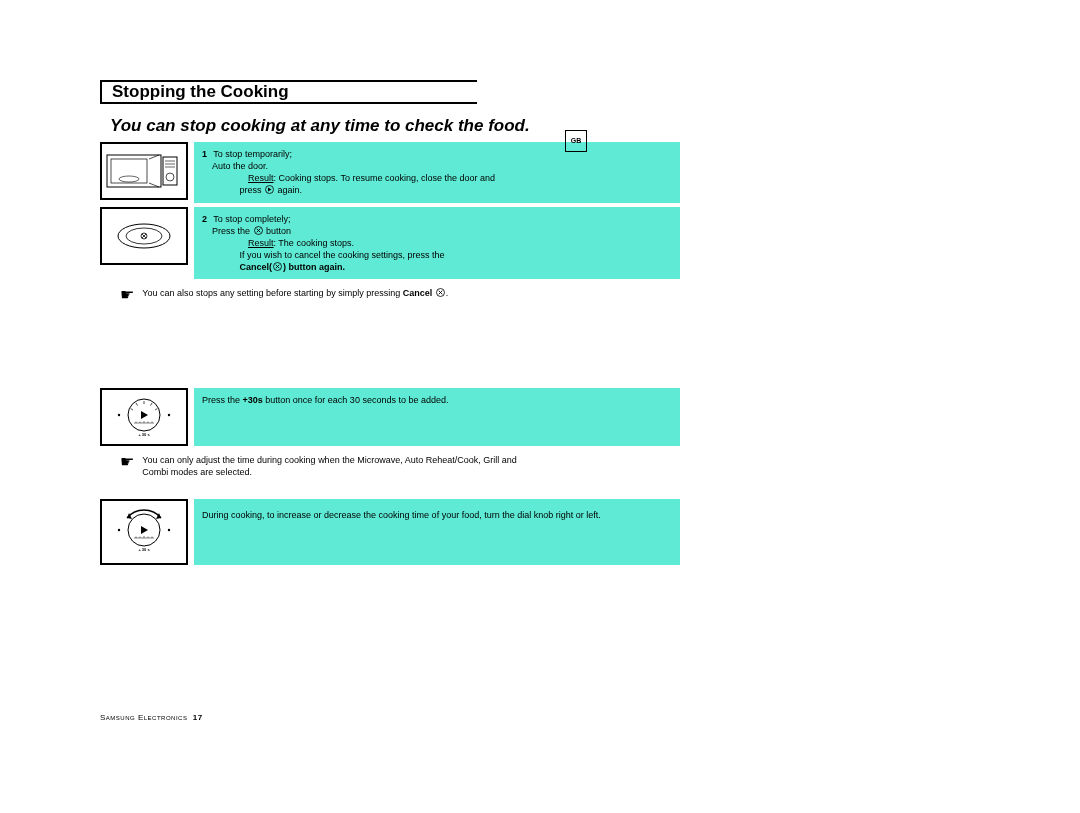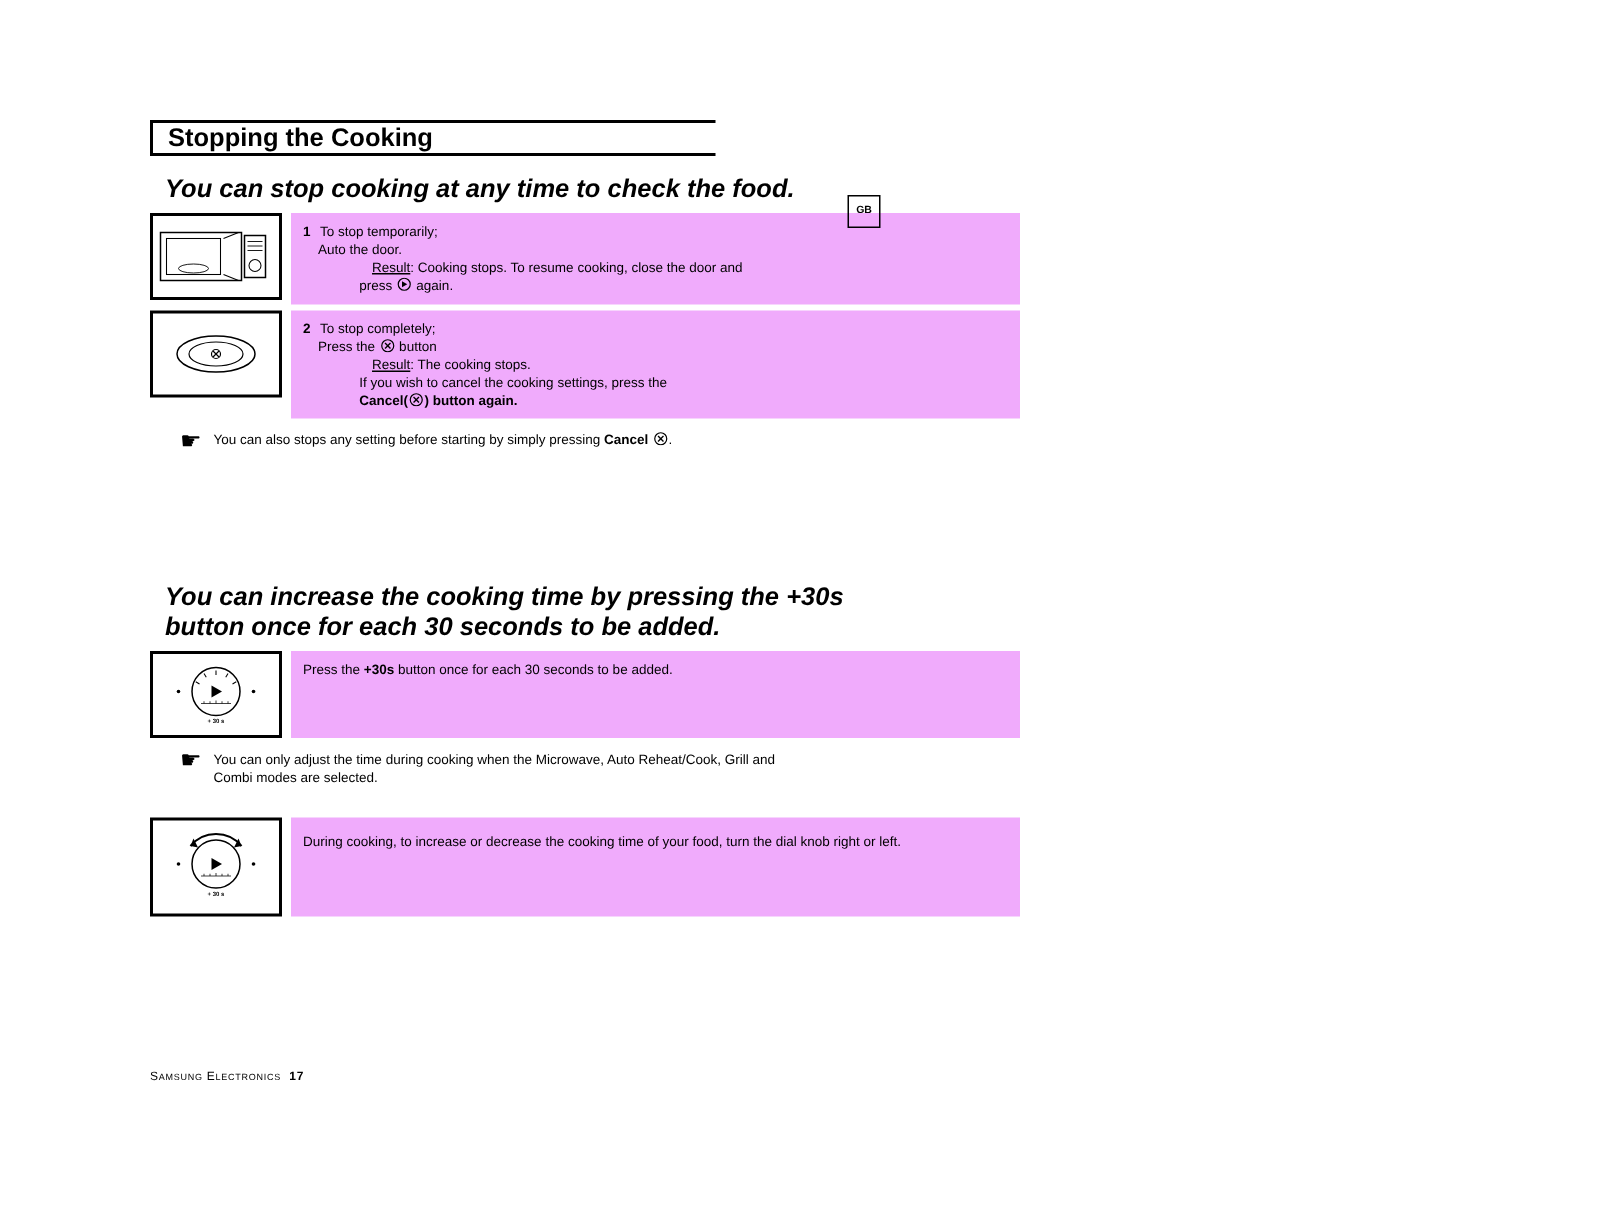--- a/index.html
+++ b/index.html
@@ -54,21 +54,21 @@
     border: 2px solid #000;
     margin-right: 6px;
     background: #fff;
     flex-shrink: 0;
     display:flex;
     align-items:center;
     justify-content:center;
   }
   .illus svg { display:block }
   .step-body {
-    background: #f0abfc;
+    background: #5eead4;
     padding: 6px 8px;
     font-size: 9px;
     line-height: 1.35;
     flex: 1;
   }
   .step-num {
     font-weight: bold;
     margin-right: 4px;
   }
   .result { text-decoration: underline; margin-left: 36px; }
@@ -174,21 +174,20 @@
       <span>You can also stops any setting before starting by simply pressing </span><span class="bold">Cancel</span>
       <svg width="11" height="9" viewBox="0 0 11 9" style="vertical-align:-1px">
           <circle cx="5.5" cy="4.5" r="4" fill="none" stroke="#000" stroke-width="0.8"></circle>
           <line x1="3.7" y1="2.7" x2="7.3" y2="6.3" stroke="#000" stroke-width="0.9"></line>
           <line x1="7.3" y1="2.7" x2="3.7" y2="6.3" stroke="#000" stroke-width="0.9"></line>
         </svg><span>.</span>
     </div>
   </div>
 
   <div class="section2">
-    <div class="intro">You can increase the cooking time by pressing the +30s button once for each 30 seconds to be added.</div>
 
     <div class="step-row">
       <div class="illus">
         <svg width="78" height="48" viewBox="0 0 78 48">
           <circle cx="39" cy="22" r="16" fill="none" stroke="#000" stroke-width="1"></circle>
           <circle cx="14" cy="22" r="1.2" fill="#000"></circle>
           <circle cx="64" cy="22" r="1.2" fill="#000"></circle>
           <g stroke="#000" stroke-width="0.7">
             <line x1="39" y1="8" x2="39" y2="11"></line>
             <line x1="47" y1="10" x2="45.5" y2="12.5"></line>

